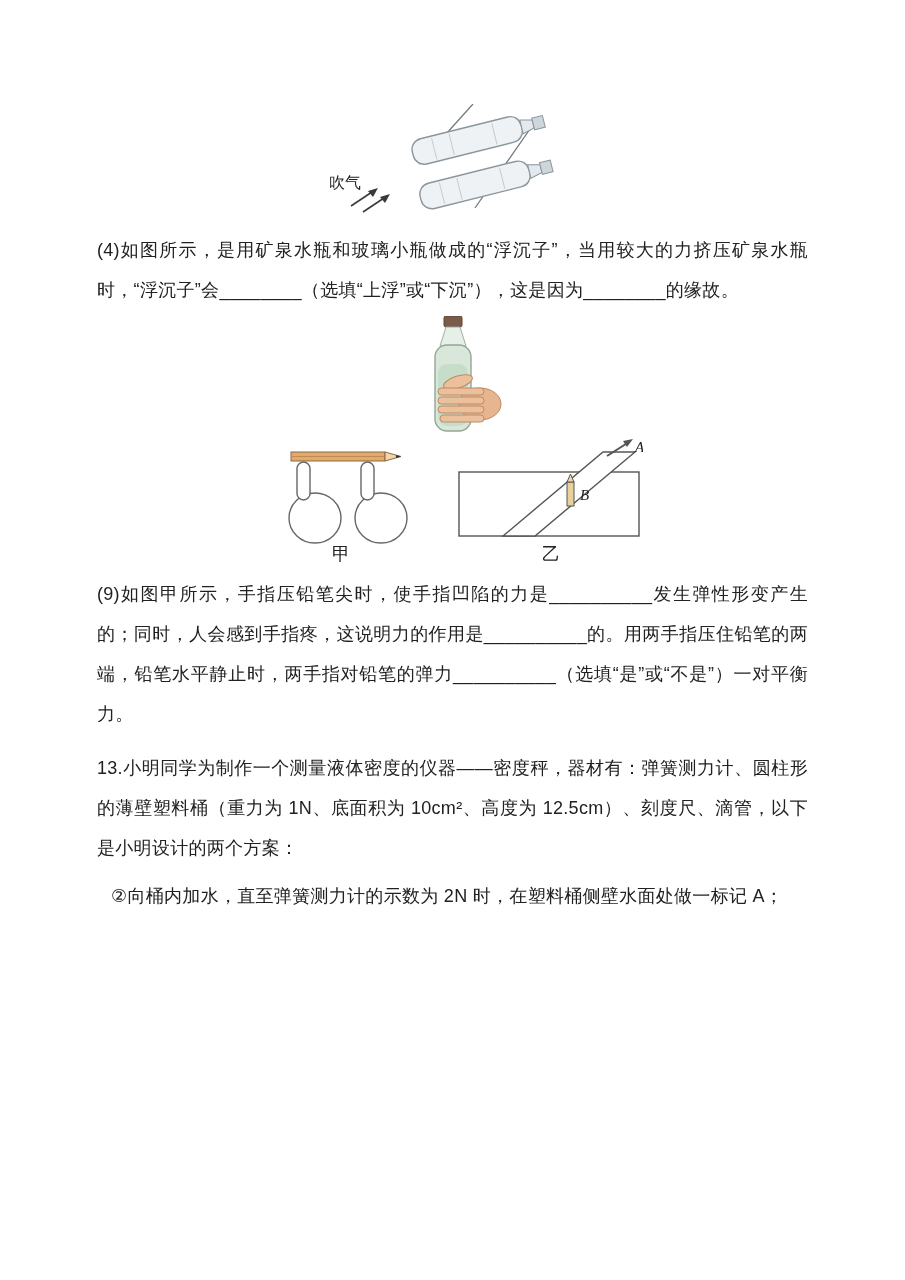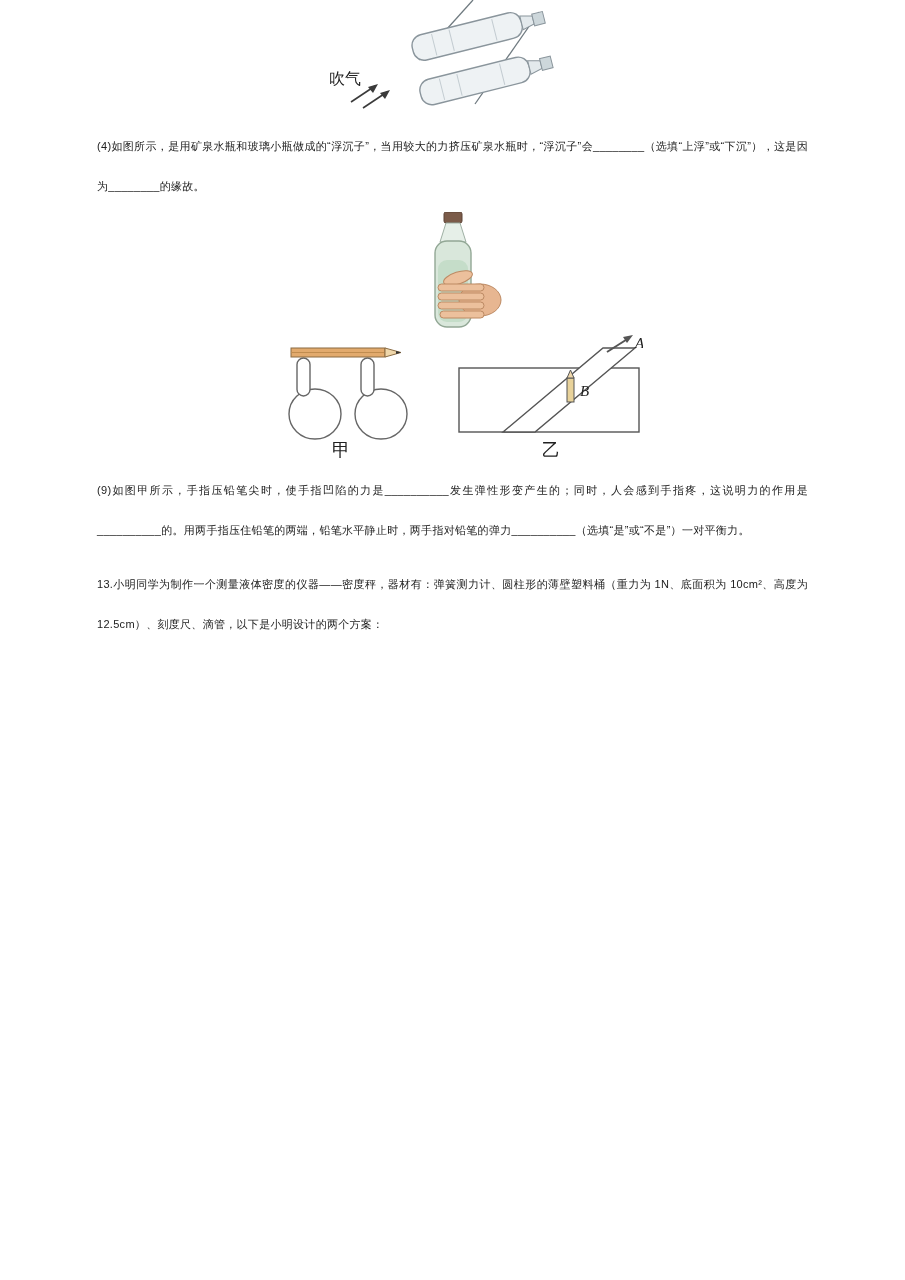--- a/index.html
+++ b/index.html
@@ -6,28 +6,28 @@
   html,body { background:#ffffff; }
   body {
     width:905px; height:1280px;
     font-family:"Liberation Sans","DejaVu Sans",sans-serif;
     color:#212121;
   }
   .page { position:relative; width:905px; height:1280px; overflow:hidden; background:#ffffff; }
 
   .para {
     margin-left:97px; margin-right:97px;
-    font-size:11px; line-height:40px;
+    font-size:18px; line-height:40px;
     text-align:justify; letter-spacing:0.3px;
     color:#212121;
   }
   .indented { padding-left:14px; }
 
   .fig { display:flex; justify-content:center; }
-  .fig-blow     { }
+  .fig-blow     { padding-top:104px; }
   .q4           { margin-top:14px; }
   .fig-squeeze  { margin-top:6px; }
   .q15-heading  { margin-top:6px; }
   .fig-pencils  { margin-top:2px; }
   .q15-1        { margin-top:8px; }
   .q15-2        { margin-top:10px; }
   .q16-intro    { margin-top:14px; }
   .plan-one     { margin-top:14px; }
   .step         { margin-top:8px; }
 
@@ -132,14 +132,15 @@
       <text x="288" y="122" text-anchor="middle" class="fig-label">乙</text>
     </svg>
   </div>
 
   <p class="para q15-1">(9)如图甲所示，手指压铅笔尖时，使手指凹陷的力是__________发生弹性形变产生的；同时，人会感到手指疼，这说明力的作用是__________的。用两手指压住铅笔的两端，铅笔水平静止时，两手指对铅笔的弹力__________（选填“是”或“不是”）一对平衡力。</p>
 
 
   <p class="para q16-intro">13.小明同学为制作一个测量液体密度的仪器——密度秤，器材有：弹簧测力计、圆柱形的薄壁塑料桶（重力为 1N、底面积为 10cm²、高度为 12.5cm）、刻度尺、滴管，以下是小明设计的两个方案：</p>
 
 
+  <p class="para step indented">②向桶内加水，直至弹簧测力计的示数为 2N 时，在塑料桶侧壁水面处做一标记 A；</p>
 
 </div>
 
 </body></html>

